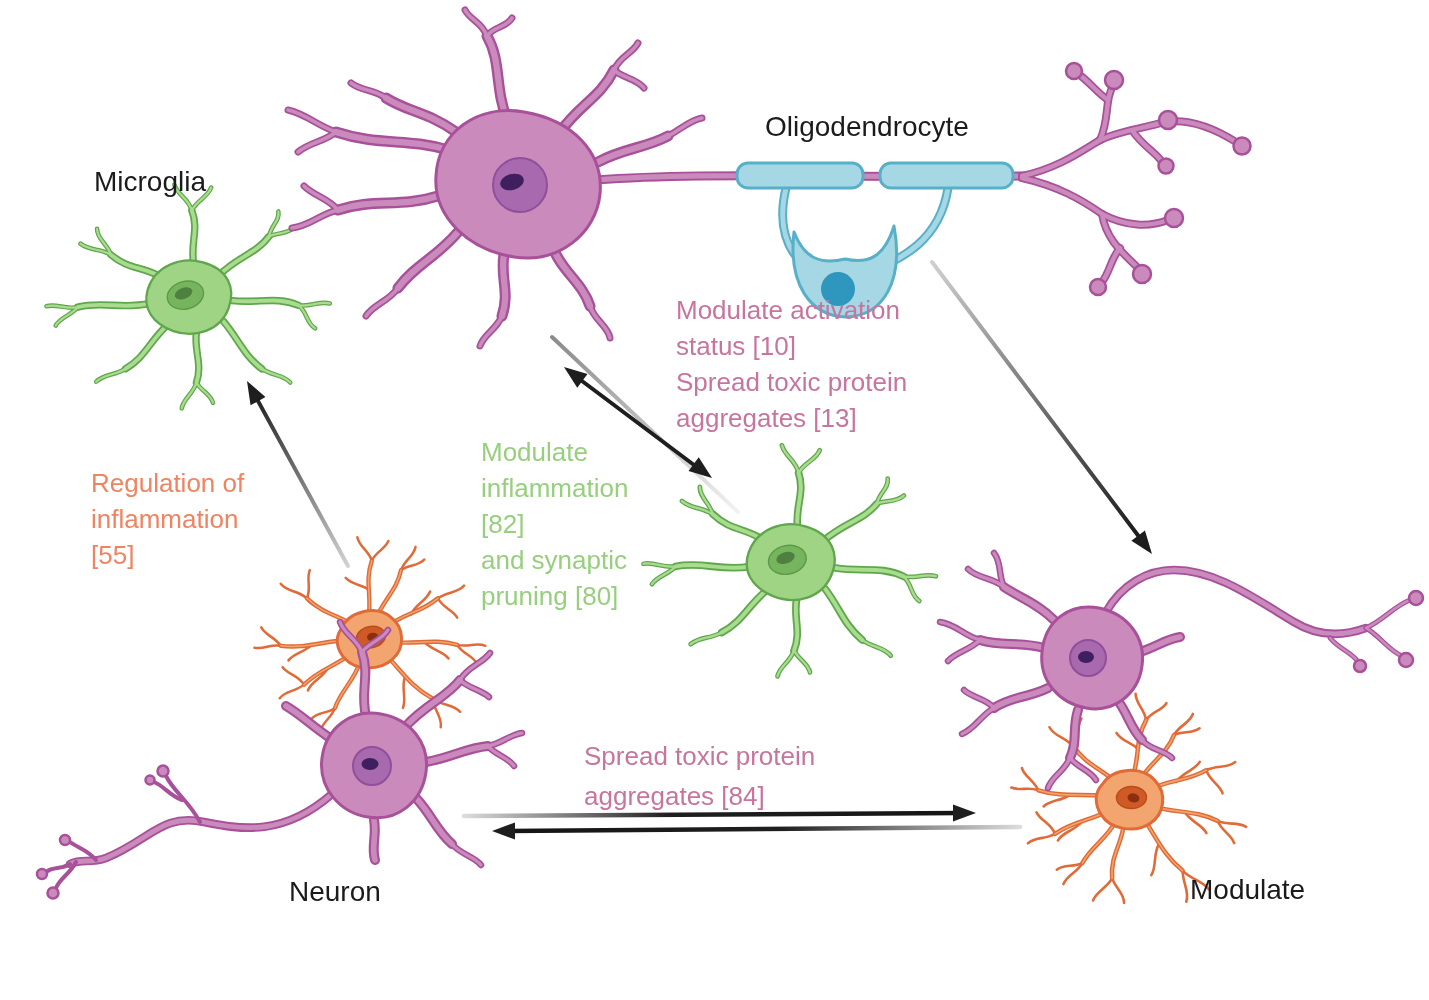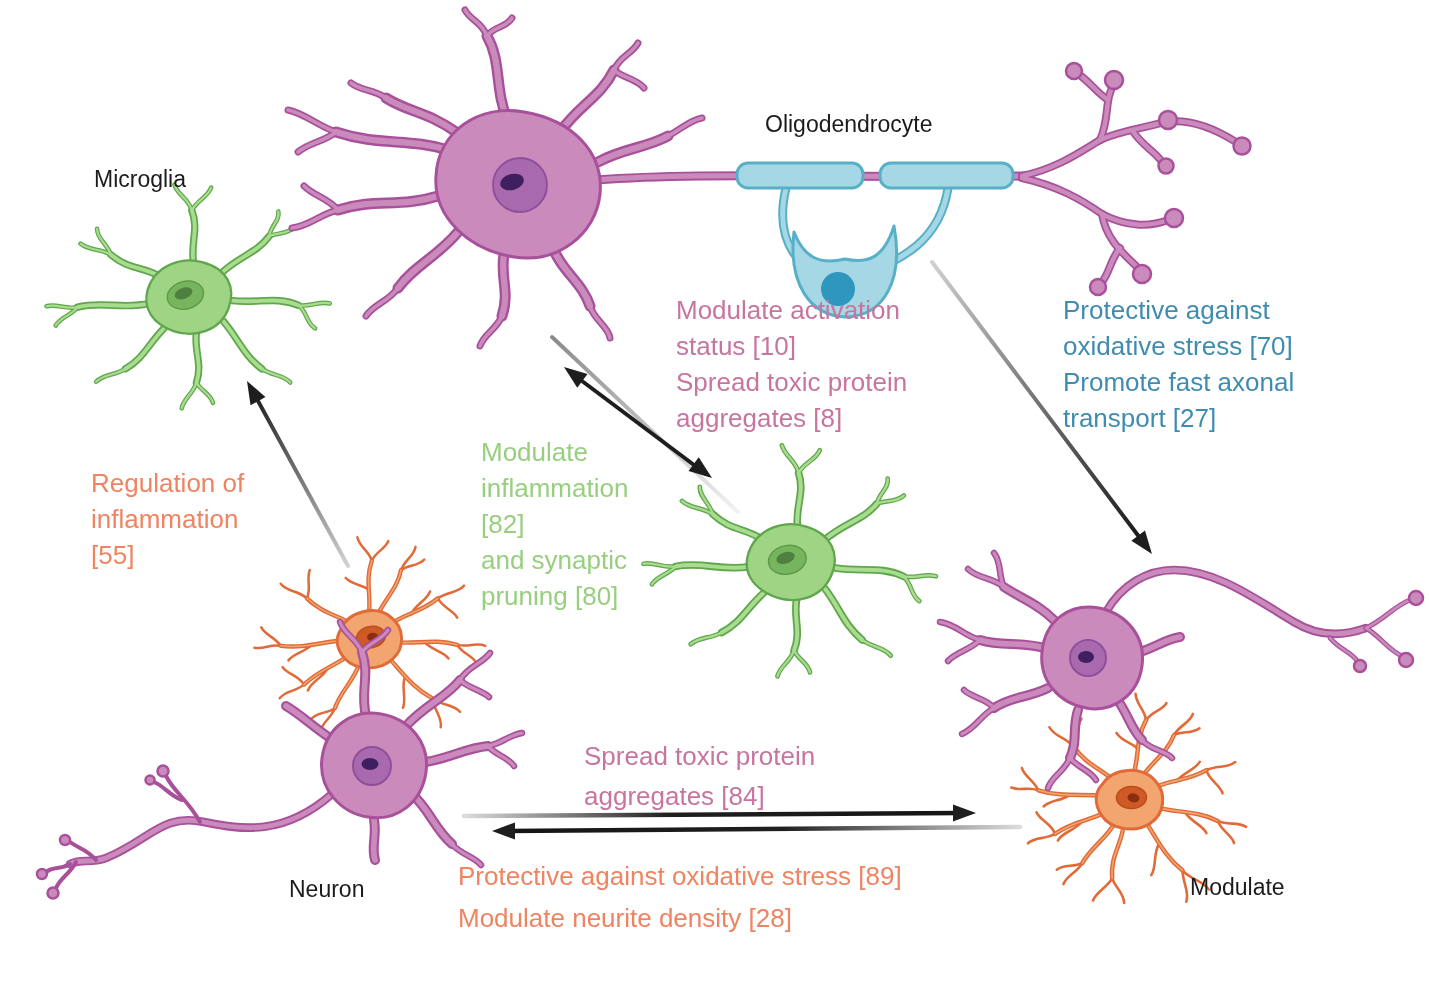--- a/index.html
+++ b/index.html
@@ -21,21 +21,21 @@
   .fMgNuc{fill:var(--microglia_nucleus);stroke:var(--microglia_nucleus_stroke);stroke-width:1.5;}
   .fMgDot{fill:var(--microglia_nucleolus);}
   .fAs{fill:var(--astrocyte_fill);stroke:var(--astrocyte_stroke);stroke-width:3;}
   .fAsNuc{fill:var(--astrocyte_nucleus);stroke:var(--astrocyte_nucleus_stroke);stroke-width:1.5;}
   .fAsDot{fill:var(--astrocyte_nucleolus);}
   .fOl{fill:var(--oligodendrocyte_fill);stroke:var(--oligodendrocyte_stroke);stroke-width:3;}
   .sOlD{stroke:var(--oligodendrocyte_stroke);} .sOlL{stroke:var(--oligodendrocyte_fill);}
   .fOlNuc{fill:var(--oligodendrocyte_nucleus);}
   .ah{fill:var(--arrow);stroke:none;}
   
-  .lbl{position:absolute;font-size:23px;color:var(--t_black);white-space:nowrap;}
+  .lbl{position:absolute;font-size:28px;color:var(--t_black);white-space:nowrap;}
   .anno{position:absolute;font-size:26px;line-height:36px;white-space:pre-line;}
   .c-pink{color:var(--t_pink);} .c-blue{color:var(--t_blue);}
   .c-green{color:var(--t_green);margin-top:20px;} .c-orange{color:var(--t_orange);margin-top:13px;}
   .anno.wide{line-height:42px;} .anno.mid{line-height:40px;}
 </style>
 </head>
 <body>
 
 <div class="stage">
 
@@ -354,31 +354,25 @@
 </svg>
 
 <div class="lbl" style="left:94px;top:166px;text-align:right;">Microglia</div>
 <div class="lbl" style="left:765px;top:111px;">Oligodendrocyte</div>
 <div class="lbl" style="left:289px;top:876px;">Neuron</div>
 <div class="lbl" style="left:1190px;top:874px;">Modulate</div>
 
 <div class="anno c-pink" style="left:676px;top:292px;">Modulate activation
 status [10]
 Spread toxic protein
-aggregates [8]</div>
-<div class="anno c-blue" style="left:1063px;top:292px;">Protective against
-oxidative stress [70]
-Promote fast axonal
-transport [27]</div>
+aggregates [13]</div>
 <div class="anno c-green" style="left:481px;top:414px;">Modulate
 inflammation
 [82]
 and synaptic
 pruning [80]</div>
 <div class="anno c-orange" style="left:91px;top:452px;">Regulation of
 inflammation
 [55]</div>
 <div class="anno c-pink mid" style="left:584px;top:736px;">Spread toxic protein
 aggregates [84]</div>
-<div class="anno c-orange wide" style="left:458px;top:842px;">Protective against oxidative stress [89]
-Modulate neurite density [28]</div>
 
 </div>
 
 </body></html>

